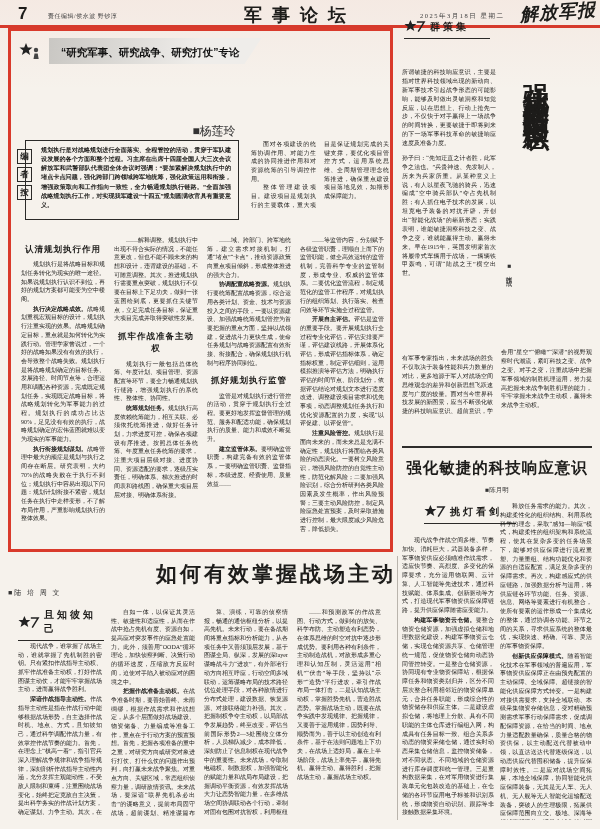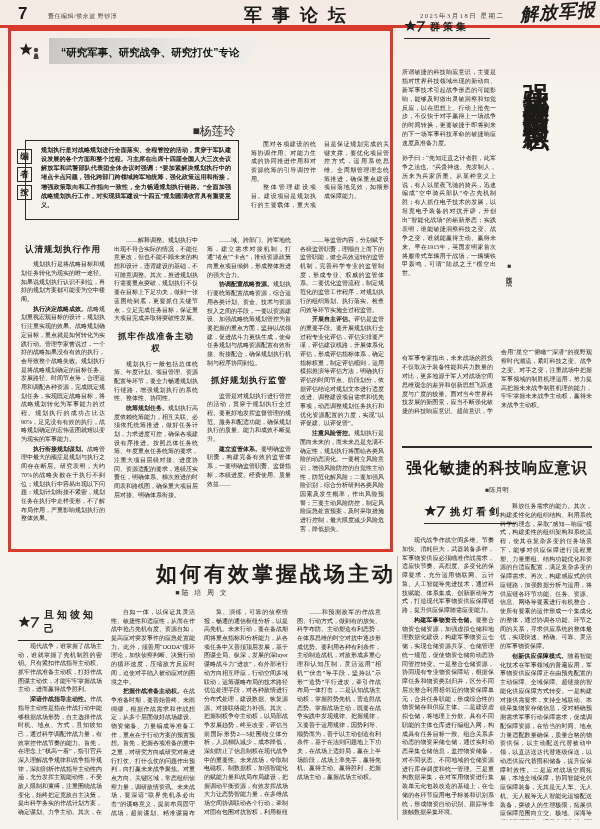--- a/index.html
+++ b/index.html
@@ -51,21 +51,21 @@
         font-size:26px;letter-spacing:4px;line-height:1.1;}
   .vauthor{writing-mode:vertical-rl;font-size:6.5px;color:#333;letter-spacing:2px;}
   .divider{height:2px;background:#2e2d2b;}
   .rb-title{text-align:center;font-family:"Liberation Sans",sans-serif;font-weight:bold;
         font-size:15.5px;letter-spacing:1px;}
   .rb-author{text-align:center;font-size:6.5px;color:#333;}
   .rcol{font-size:6px;line-height:1.46;text-align:justify;overflow:hidden;}
   
   .bl-title{text-align:right;font-family:"Liberation Sans",sans-serif;font-weight:bold;
         font-size:21px;letter-spacing:3px;}
-  .bl-author{text-align:center;font-size:7px;color:#333;letter-spacing:2px;}
+  .bl-author{font-size:7px;color:#333;letter-spacing:2px;}
   .bcol{width:84px;font-size:6px;line-height:1.45;text-align:justify;overflow:hidden;}
   .grayrule{width:1px;background:#b9b4ac;}
 </style>
 </head>
 <body>
 
 <div class="page">
 
   <div class="abs pageno" style="left:18px;top:4px;">7</div>
   <div class="abs editors" style="left:48px;top:12px;">责任编辑/侯永波 野钞淳</div>

